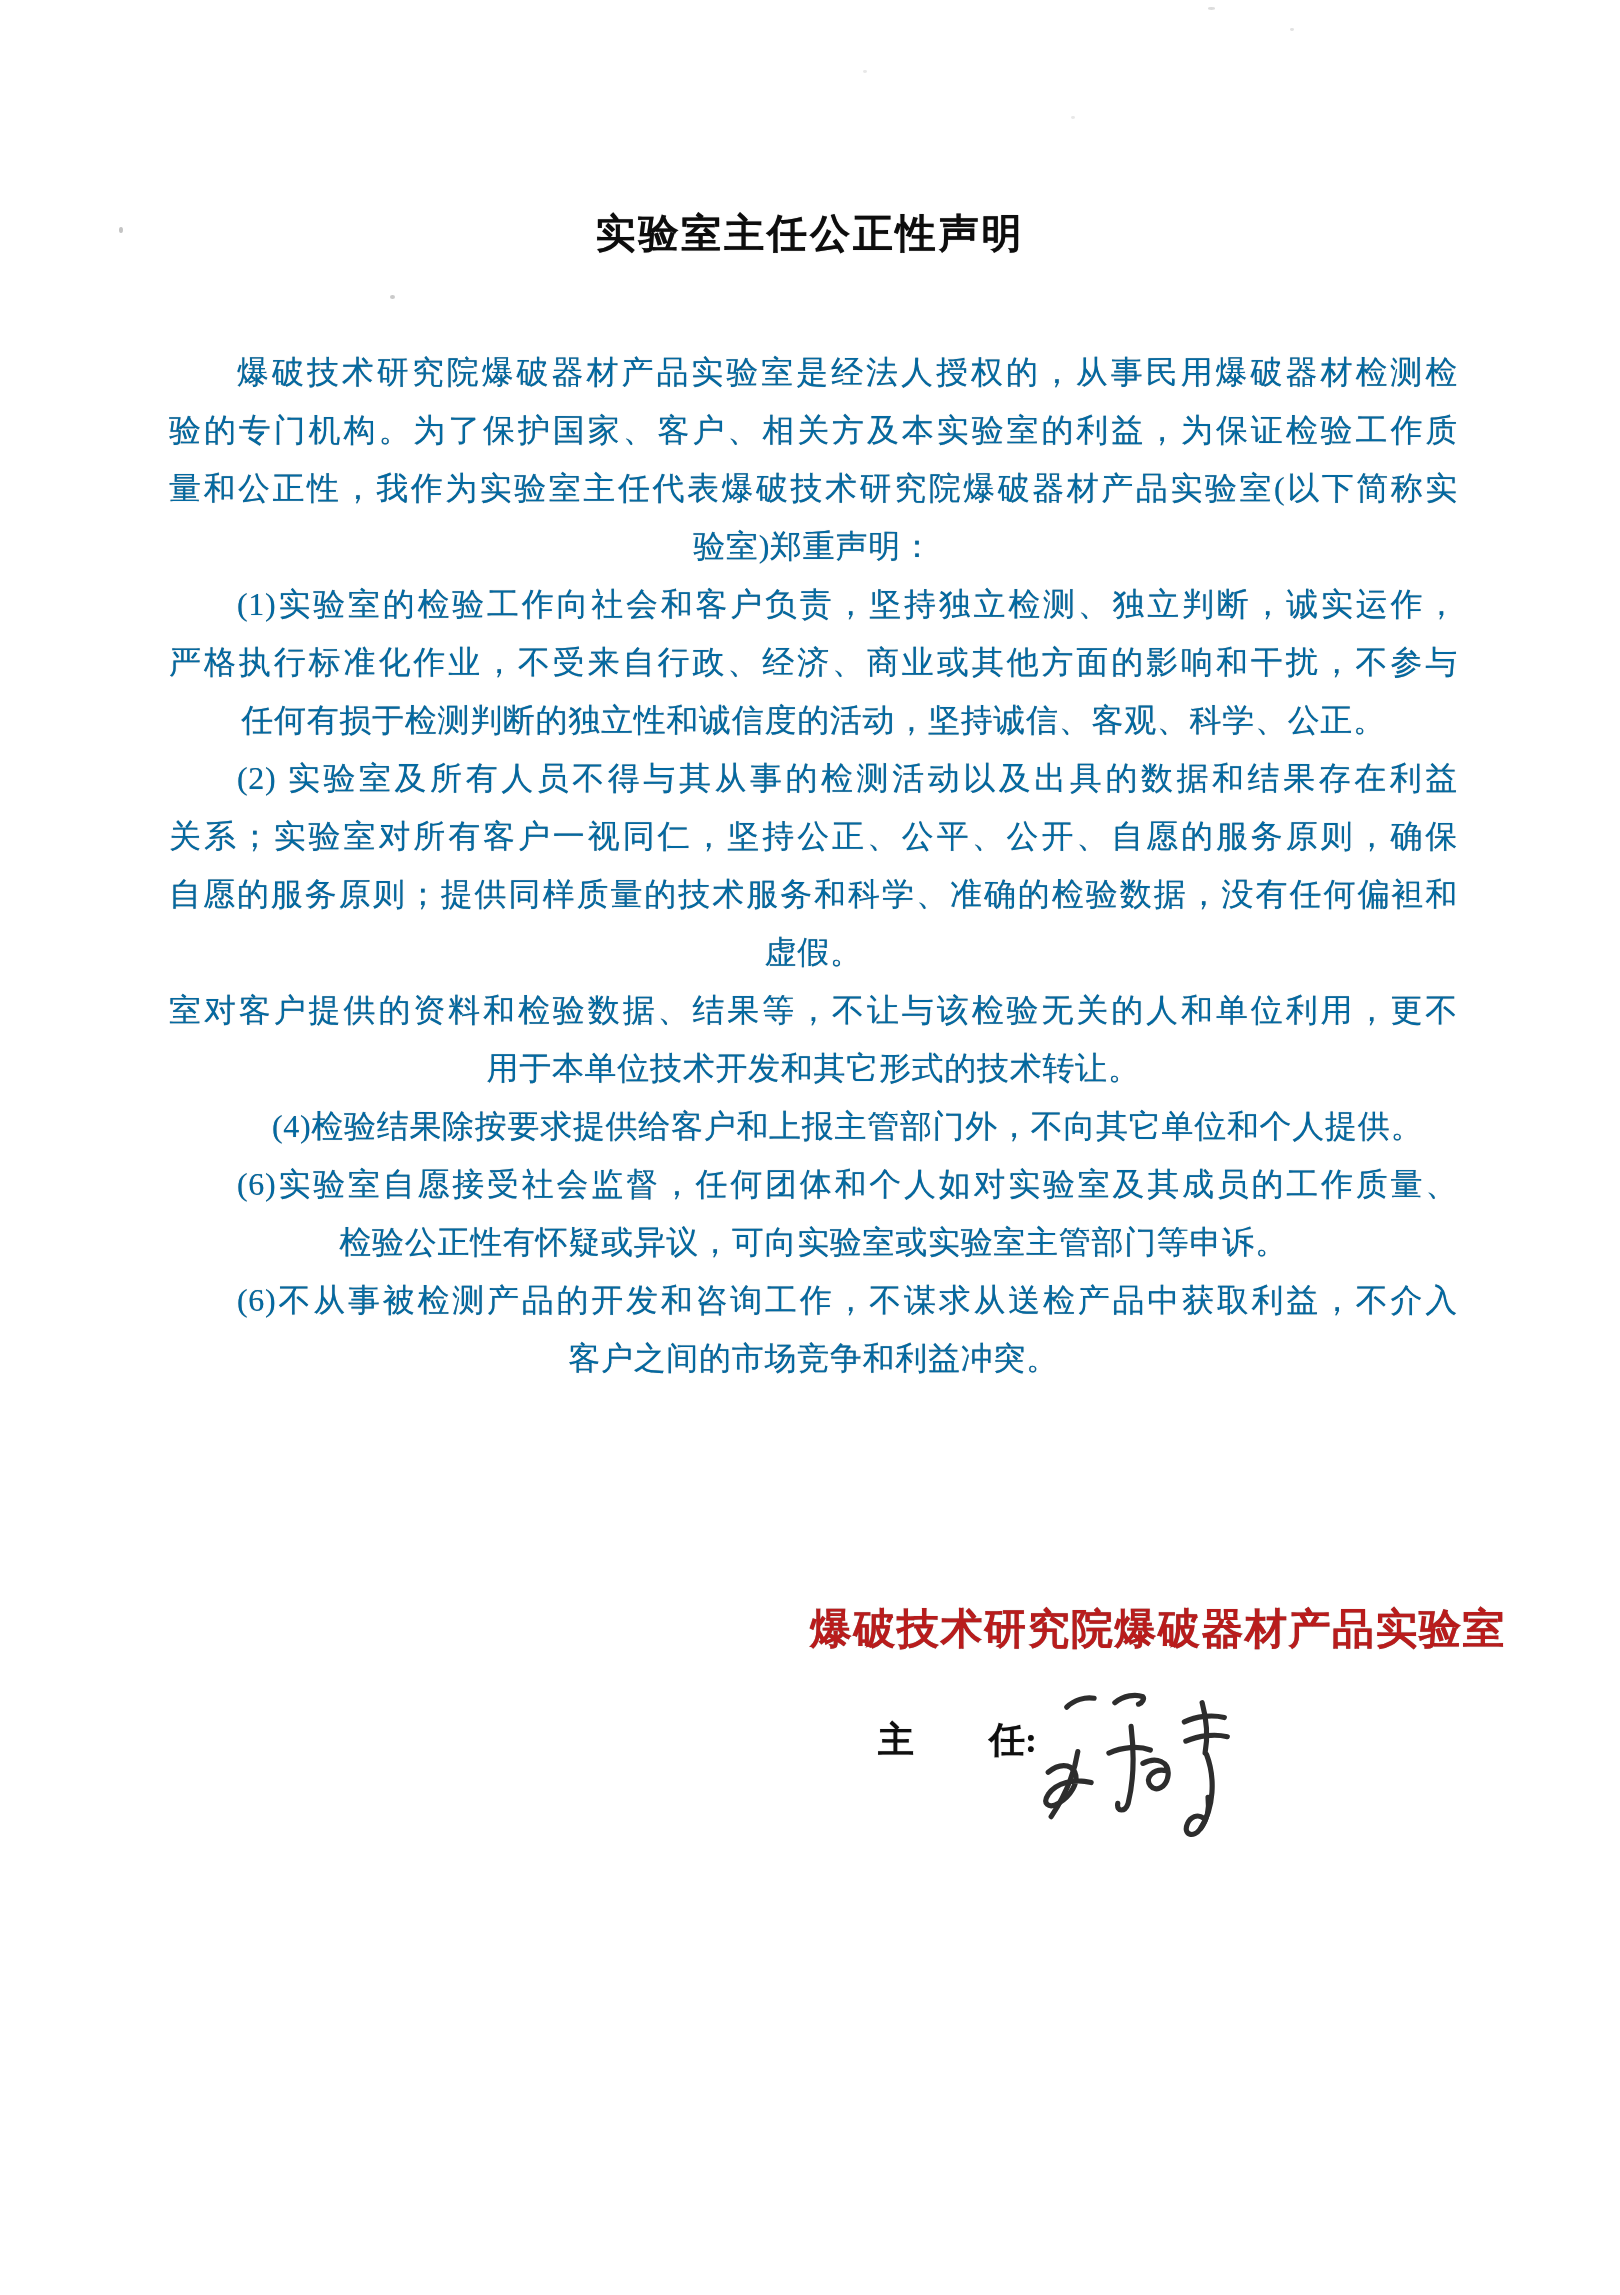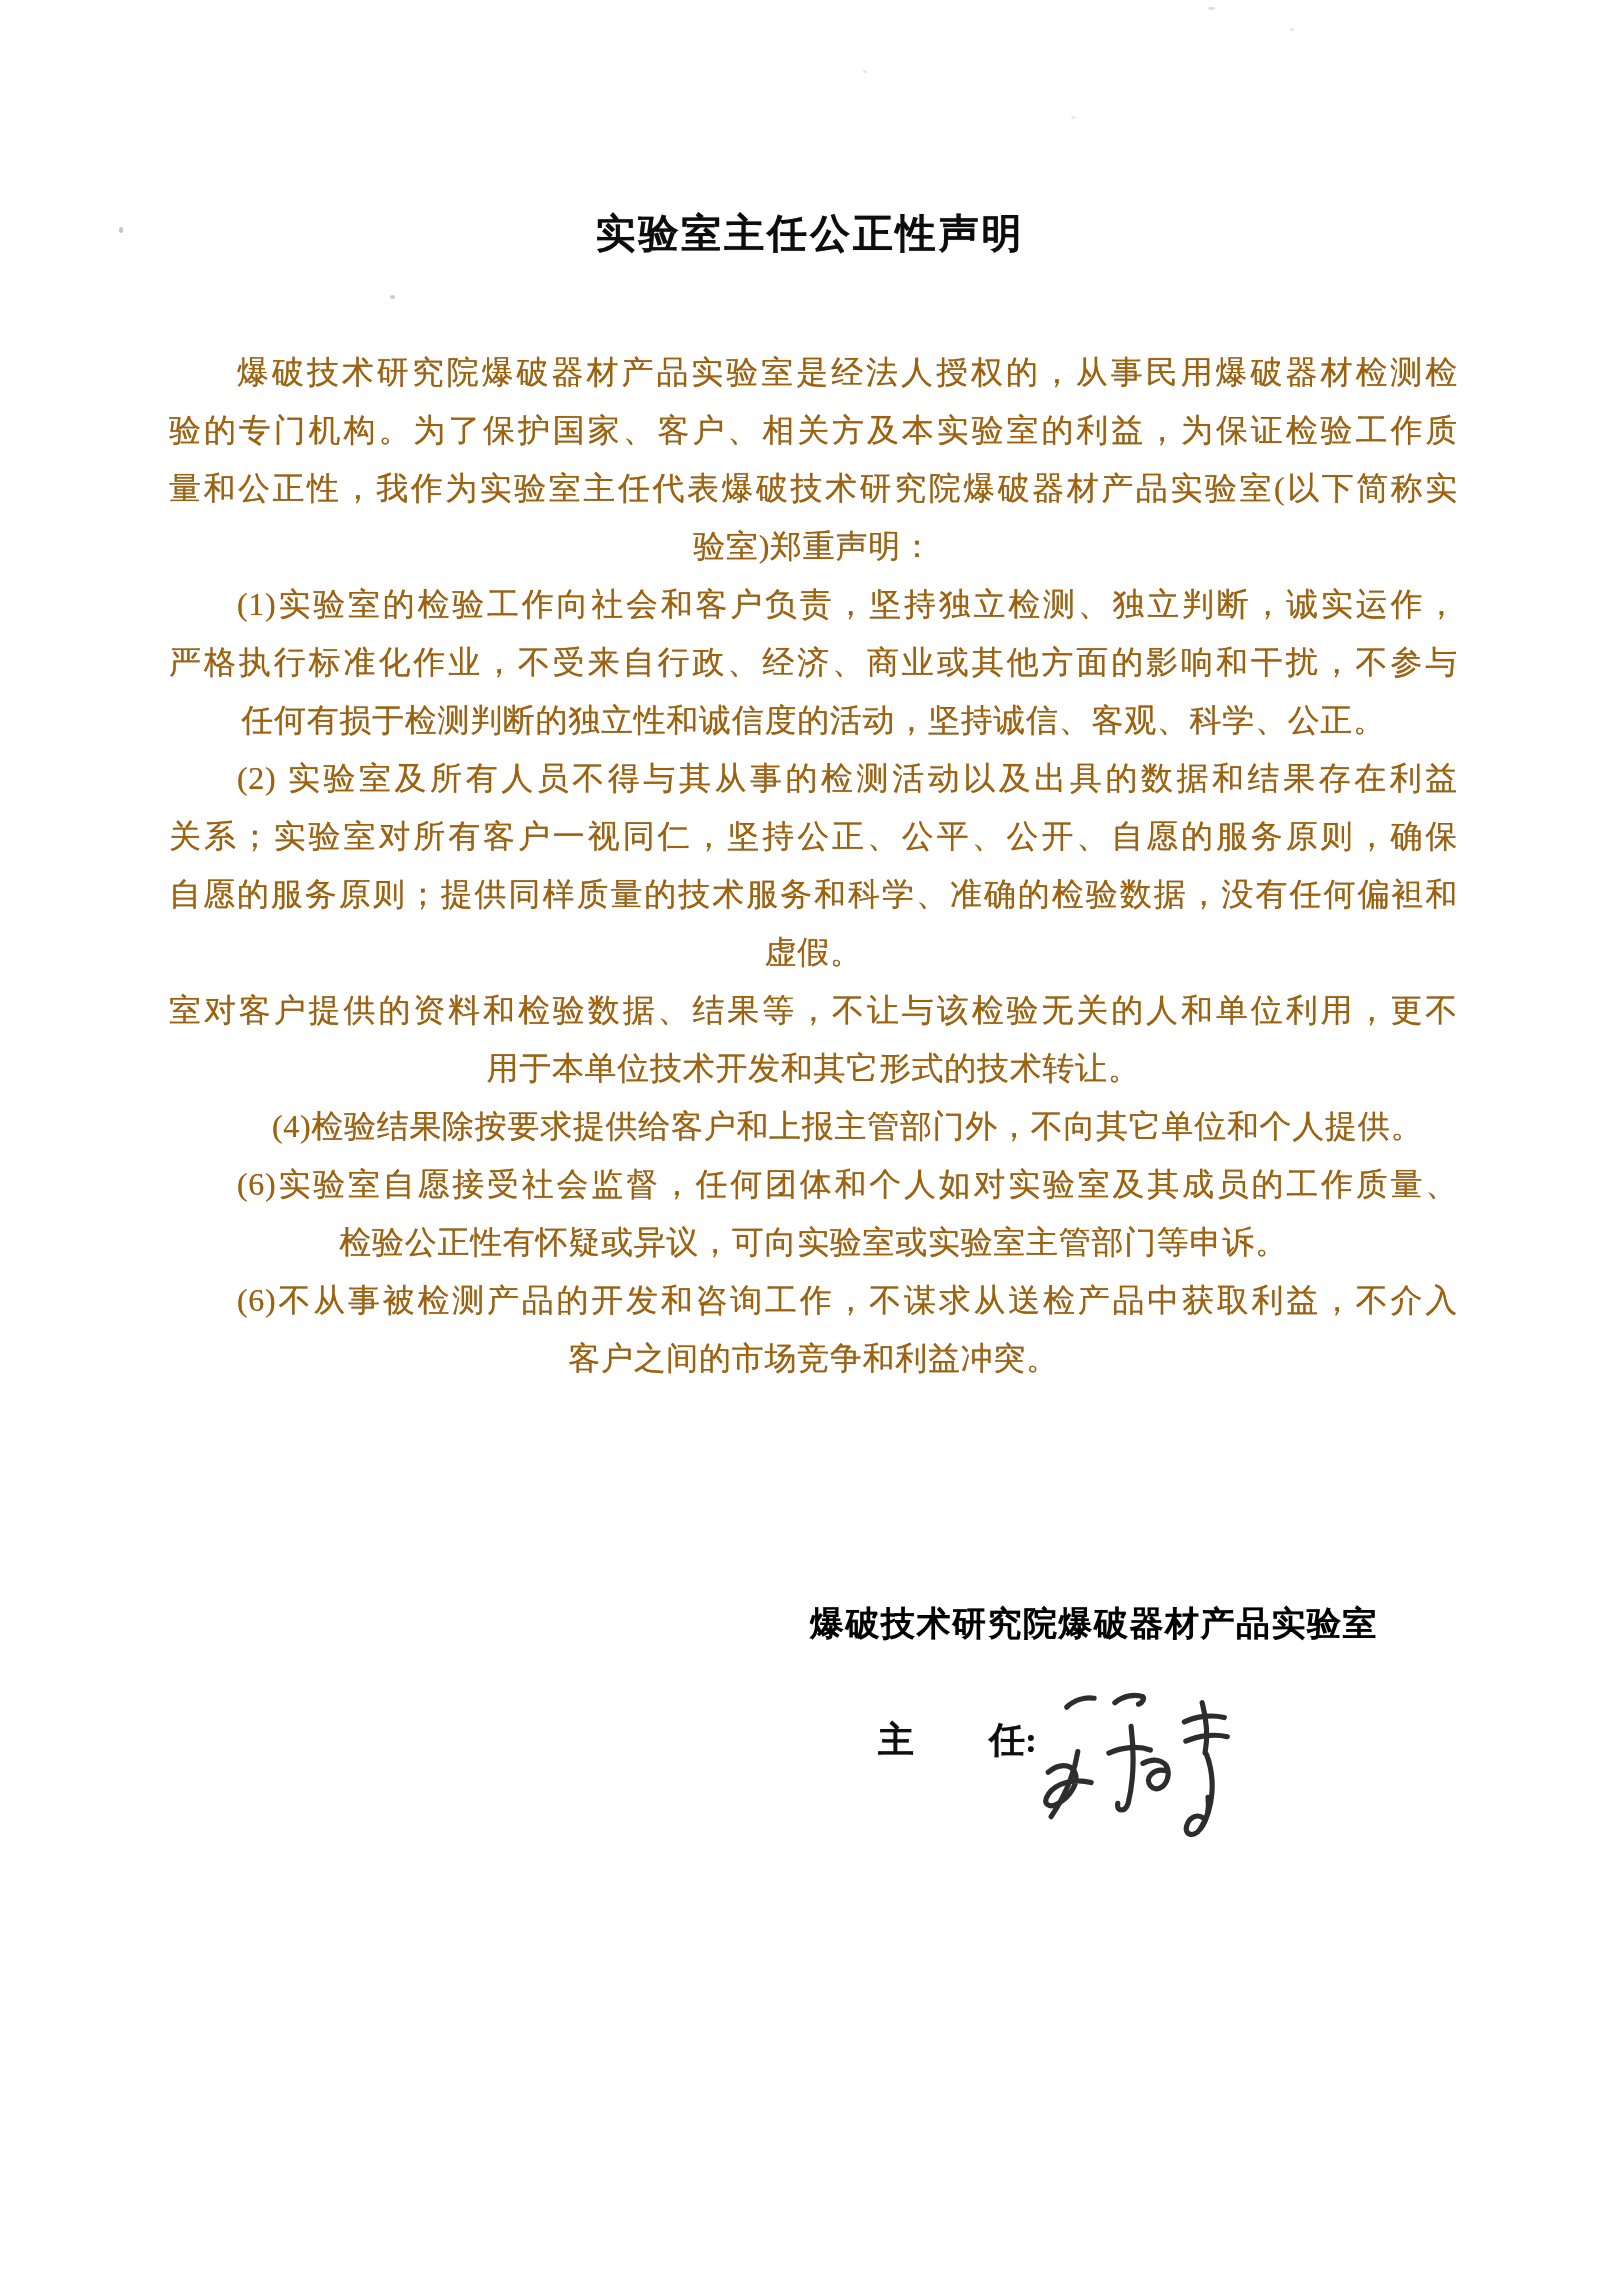--- a/index.html
+++ b/index.html
@@ -20,42 +20,42 @@
     font-size:40px;
     letter-spacing:2.9px;
     color:#0d0d0d;
     text-shadow:0 0 0.7px rgba(0,0,0,0.55);
   }
   .body-block{
     position:absolute;
     left:169px;top:343px;width:1289px;
     font-size:32px;
     letter-spacing:0.7px;
-    color:#a16207;
+    color:#0369a1;
     text-shadow:0 0 0.7px rgba(0,0,0,0.45);
   }
   .bline{
     height:58px;line-height:58px;
     overflow:hidden;
     text-align:center;
   }
   .bline.full{
     text-align:justify;
     text-align-last:justify;
   }
   .bline.indent{
     text-indent:68px;
   }
   .signoff-org{
     position:absolute;
     left:810px;top:1601px;
-    font-size:34px;
+    font-size:42px;
     font-weight:600;
     letter-spacing:1.5px;
-    color:#000000;
+    color:#b91c1c;
     text-shadow:0 0 0.7px rgba(0,0,0,0.5);
   }
   .director-row{
     position:absolute;
     left:878px;top:1716px;
     font-size:36px;
     font-weight:600;
     display:flex;
     column-gap:75px;
     color:#0f0f0f;

